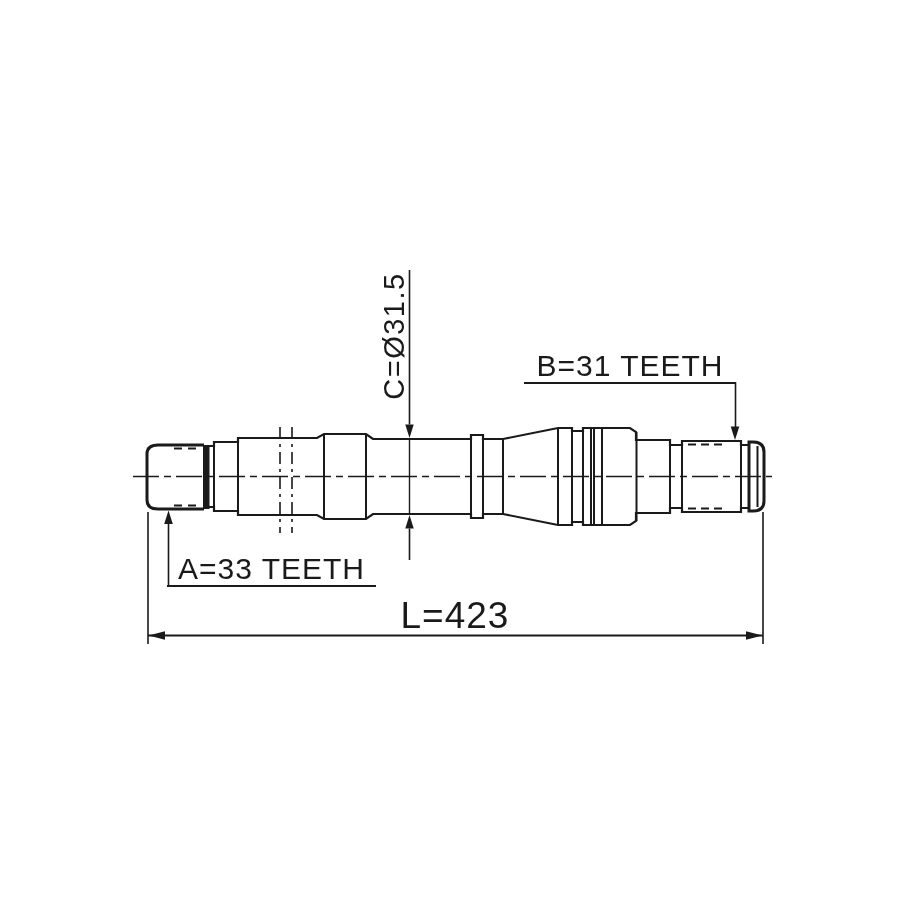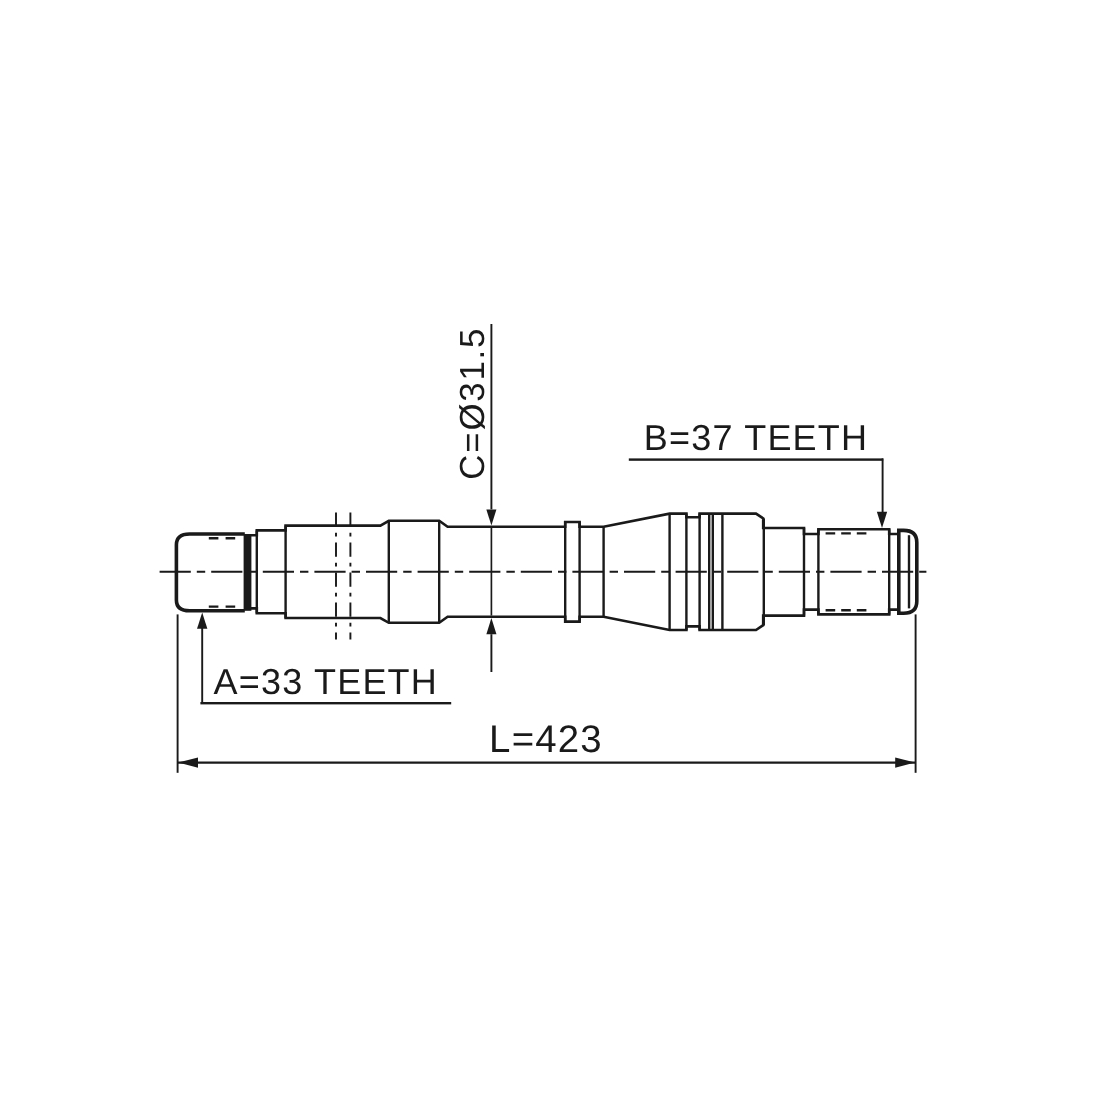--- a/index.html
+++ b/index.html
@@ -26,21 +26,21 @@
     font-size:30px;line-height:33px;
     border-bottom:2px solid #1a1a1a;
   }
   .label-b{
     left:524px;top:348px;width:212px;height:34px;
     font-size:30px;line-height:33px;
     border-bottom:2px solid #1a1a1a;
   }
   .label-l{
     left:375px;top:600px;width:160px;height:32px;
-    font-size:32px;line-height:32px;
+    font-size:37px;line-height:32px;
   }
   .label-c{
     left:324px;top:321px;width:140px;height:30px;
     font-size:29px;line-height:30px;
     letter-spacing:1.5px;
     transform:rotate(-90deg);
     transform-origin:center center;
   }
 </style>
 </head>
@@ -112,17 +112,17 @@
         <path d="M763,512 V644"></path>
         <path d="M148,635.5 H763" stroke-width="1.8"></path>
         <path d="M148.5,635.5 L165,631.2 L165,639.8 Z" fill="#1a1a1a" stroke="none"></path>
         <path d="M762.5,635.5 L746,631.2 L746,639.8 Z" fill="#1a1a1a" stroke="none"></path>
       </g>
 
     </g>
   </svg>
 
   <div class="label label-a">A=33 TEETH</div>
-  <div class="label label-b">B=37 TEETH</div>
+  <div class="label label-b">B=31 TEETH</div>
   <div class="label label-c">C=Ø31.5</div>
   <div class="label label-l">L=423</div>
 
 </div>
 
 </body></html>

